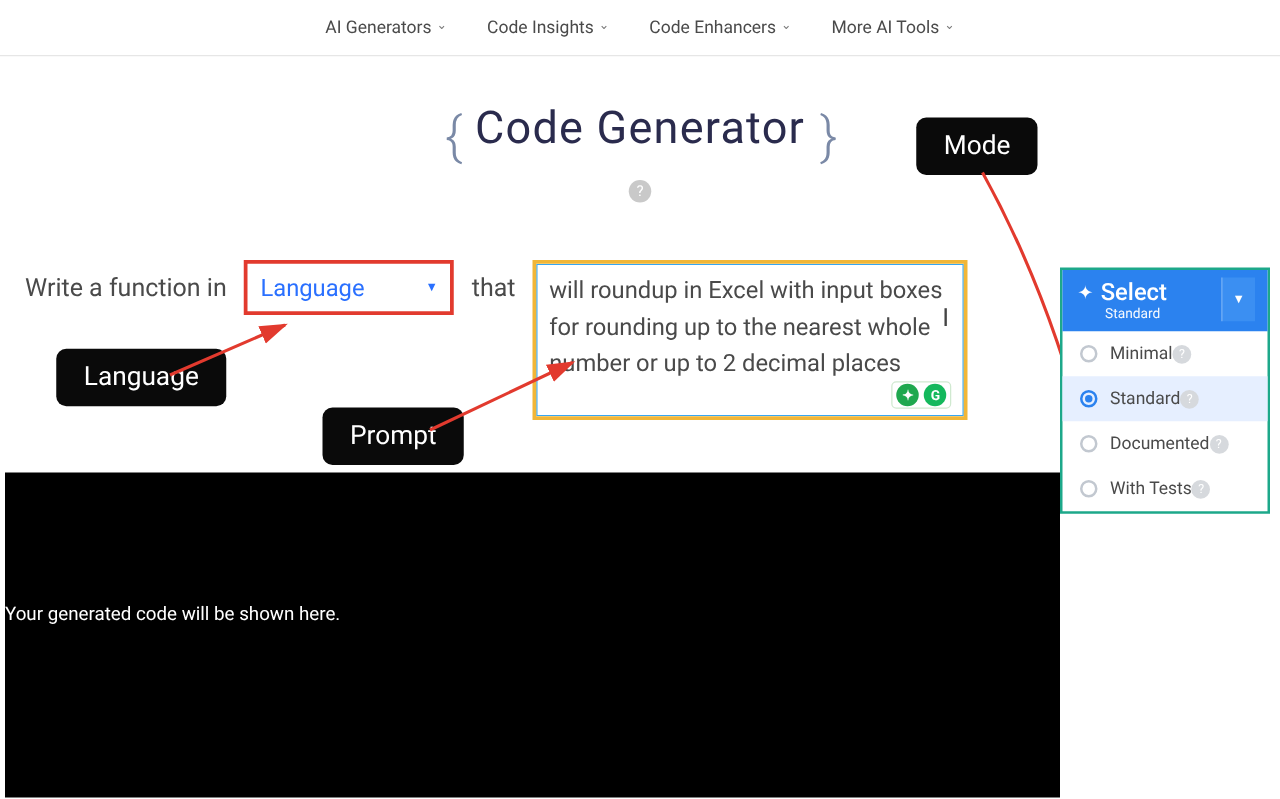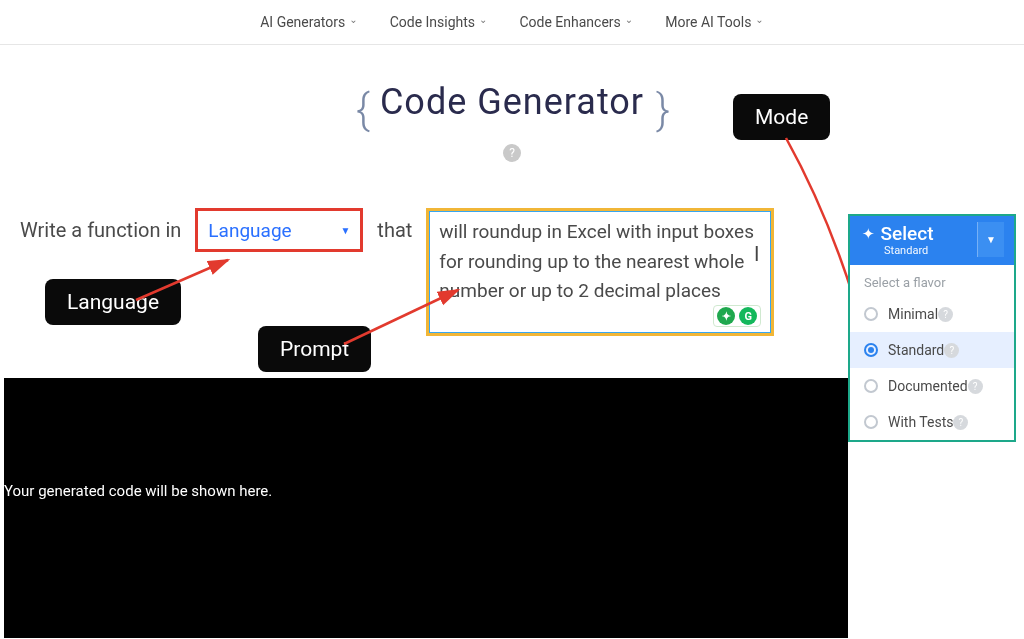--- a/index.html
+++ b/index.html
@@ -338,21 +338,20 @@
       <div class="create-label">
         <span class="sparkle">✦</span>
         <span>Select</span>
       </div>
       <div class="create-sub">Standard</div>
     </div>
     <div class="create-caret-box">
       <span>▼</span>
     </div>
   </div>
-  <div class="flavor-title">Select a flavor</div>
 
   <div class="flavor-item">
     <div class="flavor-left">
       <div class="radio"></div>
       <span>Minimal</span>
     </div>
     <div class="help-sm">?</div>
   </div>
 
   <div class="flavor-item selected">

